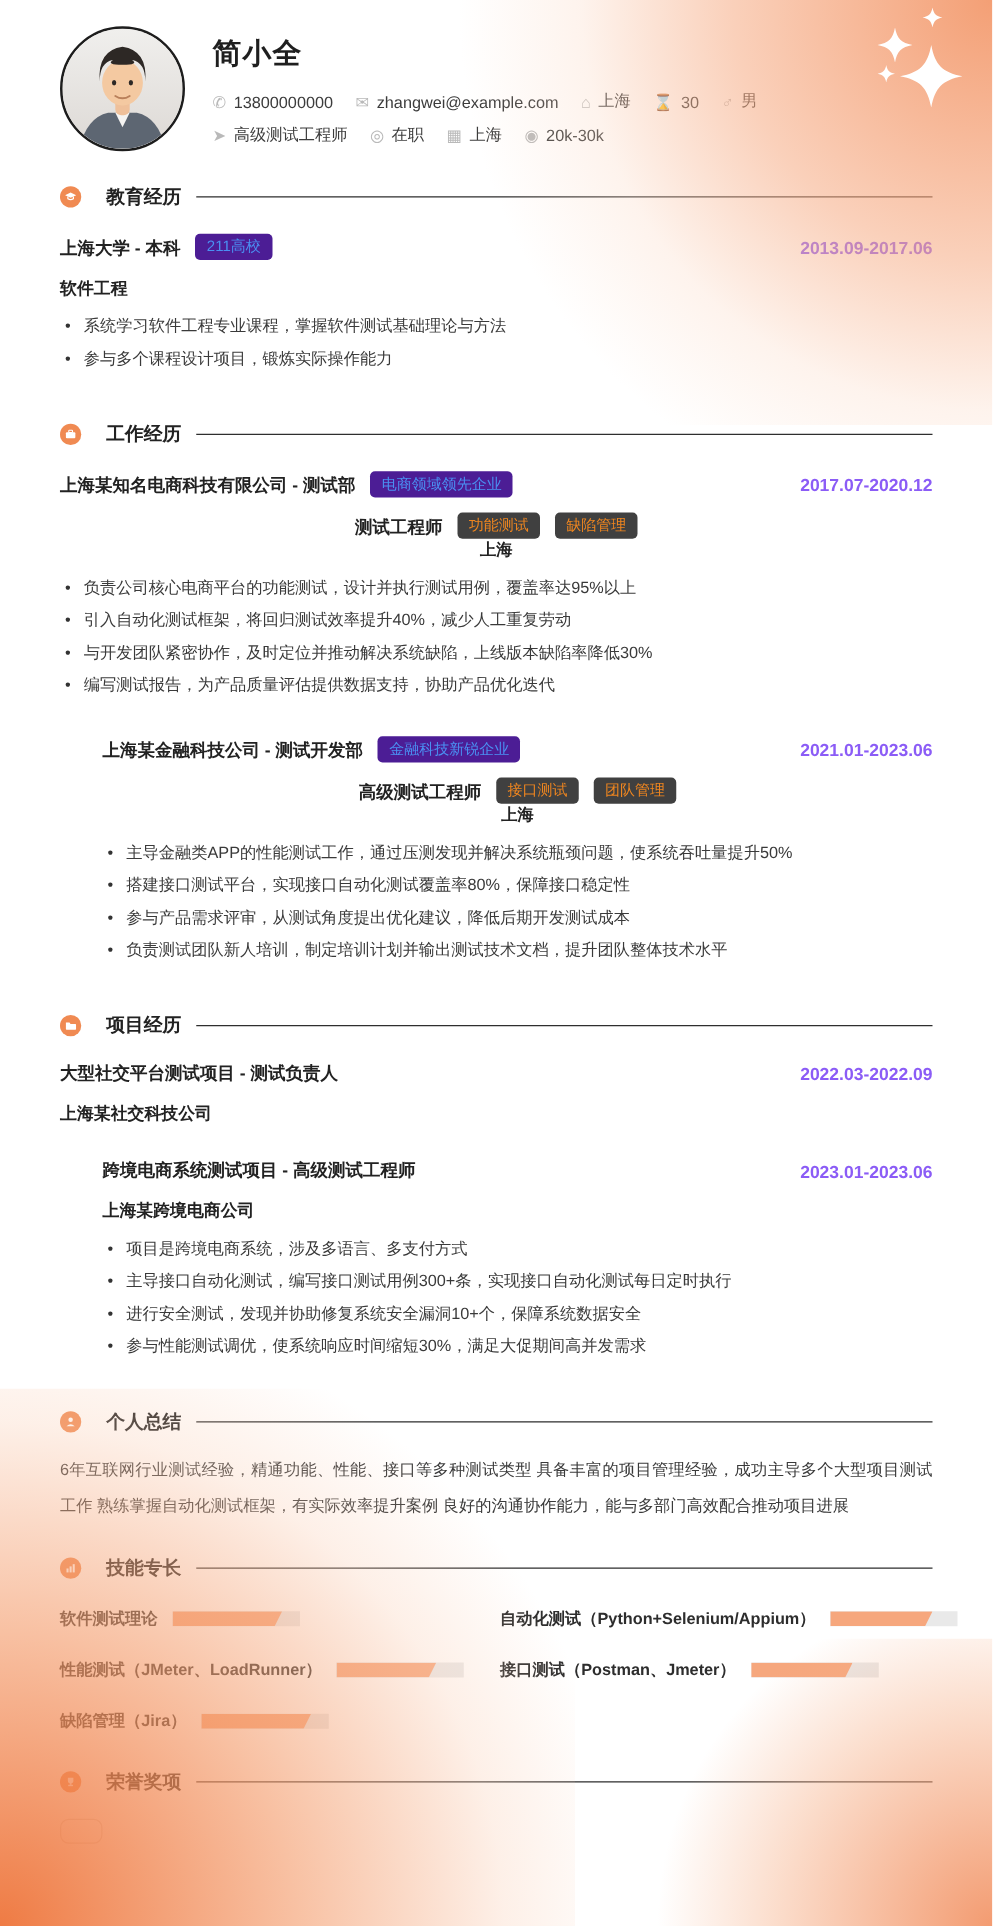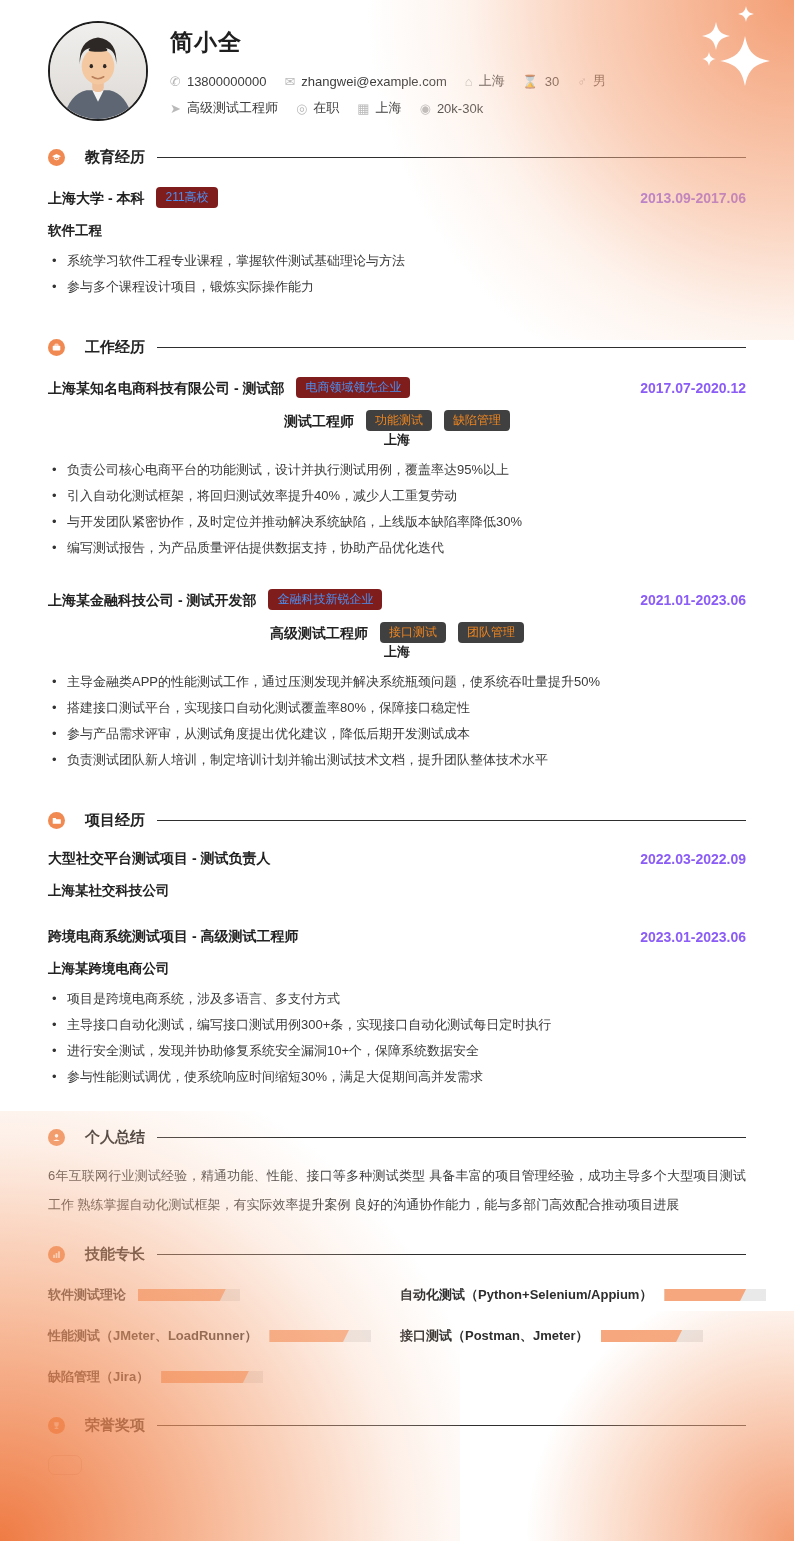--- a/index.html
+++ b/index.html
@@ -32,41 +32,41 @@
   .sec-title{font-size:15px;font-weight:bold;color:#222;margin-left:20px;white-space:nowrap;}
   .sec-line{flex:1;height:1px;background:#2e2e2e;margin-left:12px;}
 
   .row-between{display:flex;justify-content:space-between;align-items:center;}
   .item-title{font-size:14px;font-weight:bold;color:#222;display:flex;align-items:flex-end;}
   .date{font-size:14px;font-weight:bold;color:#8b5cf6;white-space:nowrap;}
   .loc{font-size:13px;font-weight:bold;color:#222;white-space:nowrap;}
   .subtitle{font-size:13.5px;font-weight:bold;color:#222;}
 
   .chip{font-size:12px;padding:2px 9px;border-radius:4px;margin-left:12px;white-space:nowrap;font-weight:normal;}
-  .chip-blue{background:#7f1d1d;color:#4a90f2;}
+  .chip-blue{background:#4c1d95;color:#4a90f2;}
   .chip-orange{background:#404040;color:#f0861f;}
 
   ul.bul{list-style:none;margin:8px 0 0 0;padding:0;}
   ul.bul li{position:relative;padding-left:19px;font-size:13px;color:#3a3a3a;line-height:26px;}
   ul.bul li::before{content:"•";position:absolute;left:4px;color:#333;}
 
   .para{font-size:13px;color:#3a3a3a;line-height:29px;margin-top:14px;text-align:justify;}
 
   
   .skill-grid{display:grid;grid-template-columns:352px 1fr;column-gap:0;row-gap:23px;margin-top:22px;}
   .skill{display:flex;align-items:center;}
   .skill-label{font-size:13px;font-weight:bold;color:#2d2d2d;white-space:nowrap;}
   .bar{width:102px;height:12px;background:#e9e9e9;margin-left:12px;overflow:hidden;}
   .bar-fill{height:100%;background:#f6a77d;clip-path:polygon(0 0,100% 0,calc(100% - 6px) 100%,0 100%);}
 
   
   .badge{display:inline-flex;align-items:center;gap:9px;margin-top:20px;padding:9px 16px;
     border:1px solid #e2dad4;border-radius:7px;background:rgba(255,255,255,.45);font-size:13px;color:#5c5c5c;}
   .mt26{margin-top:26px;} .mt30{margin-top:30px;} .mt38{margin-top:38px;}
-  .mt20{margin-top:20px;} .mt12{margin-top:12px;flex-direction:column;} .mt14{margin-top:14px;} .mt28{margin-top:28px;}
+  .mt20{margin-top:20px;} .mt12{margin-top:12px;flex-direction:column;} .mt14{margin-top:14px;} .mt28{margin-top:28px;margin-left:34px;}
 </style>
 </head>
 <body>
 
 <div class="page">
 
   <div class="content">
 
     <div class="header">
       <div class="avatar">

